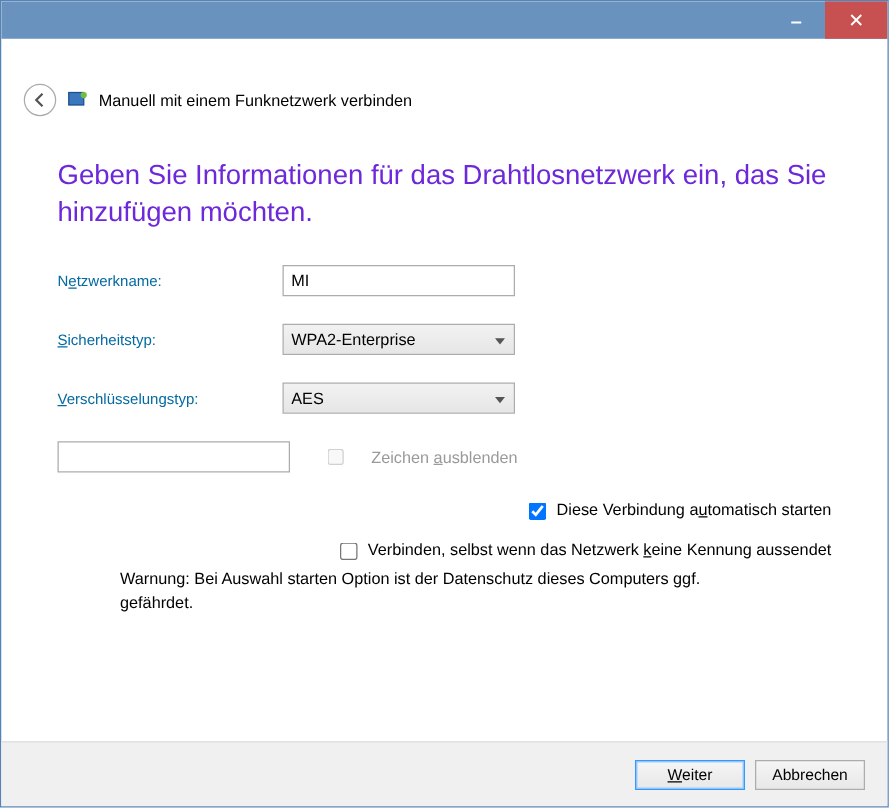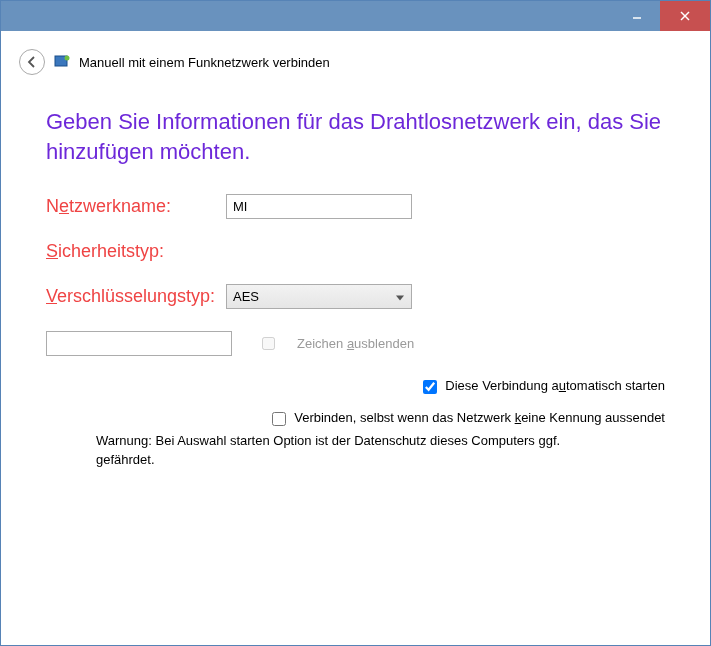--- a/index.html
+++ b/index.html
@@ -28,21 +28,21 @@
 }
 .titlebar .tb-btn.close {
   background: #c75050;
   width: 50px;
 }
 .titlebar .tb-btn svg { stroke: #fff; }
 .header {
   display: flex;
   align-items: center;
   gap: 8px;
-  padding: 18px 18px 12px 18px;
+  padding: 36px 18px 12px 18px;
 }
 .back-btn {
   width: 26px; height: 26px;
   border: 1px solid #aaa;
   border-radius: 50%;
   display: flex; align-items: center; justify-content: center;
   background: #fff;
 }
 .header-title {
   font-size: 13px;
@@ -62,22 +62,22 @@
   line-height: 1.35;
   margin-bottom: 28px;
 }
 .form-row {
   display: flex;
   align-items: center;
   margin-bottom: 22px;
 }
 .form-label {
   width: 180px;
-  font-size: 18px;
-  color: #ef4444;
+  font-size: 12px;
+  color: #0369a1;
 }
 .text-input, .select {
   width: 186px;
   height: 25px;
   border: 1px solid #acacac;
   background: #fff;
   font-family: inherit;
   font-size: 13px;
   padding: 2px 6px;
 }
@@ -199,20 +199,25 @@
   <div class="content">
     <div class="heading">Geben Sie Informationen für das Drahtlosnetzwerk ein, das Sie hinzufügen möchten.</div>
 
     <div class="form-row">
       <label class="form-label">N<span class="underline">e</span>tzwerkname:</label>
       <input type="text" class="text-input" value="MI" style="">
     </div>
 
     <div class="form-row">
       <label class="form-label"><span class="underline">S</span>icherheitstyp:</label>
+      <span class="select-wrap">
+        <select class="select">
+          <option>WPA2-Enterprise</option>
+        </select>
+      </span>
     </div>
 
     <div class="form-row">
       <label class="form-label"><span class="underline">V</span>erschlüsselungstyp:</label>
       <span class="select-wrap">
         <select class="select">
           <option>AES</option>
         </select>
       </span>
     </div>
@@ -230,13 +235,17 @@
       <span>Diese Verbindung a<span class="underline">u</span>tomatisch starten</span>
     </div>
 
     <div class="checkbox-row" style="margin-bottom:6px;">
       <input type="checkbox" style="">
       <span>Verbinden, selbst wenn das Netzwerk <span class="underline">k</span>eine Kennung aussendet</span>
     </div>
     <div class="warning">Warnung: Bei Auswahl starten Option ist der Datenschutz dieses Computers ggf. gefährdet.</div>
   </div>
 
+  <div class="footer">
+    <button class="btn default"><span class="underline">W</span>eiter</button>
+    <button class="btn">Abbrechen</button>
+  </div>
 </div>
 
 </body></html>

